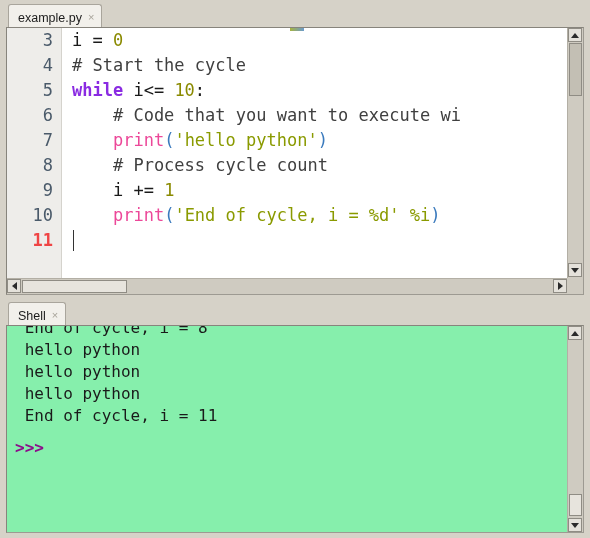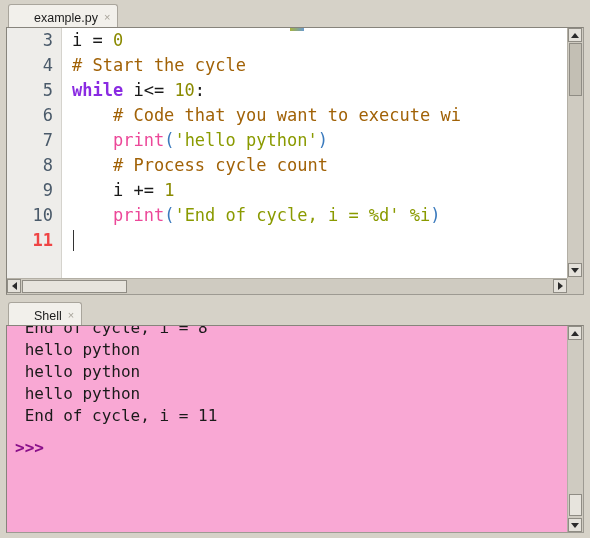--- a/index.html
+++ b/index.html
@@ -29,21 +29,21 @@
   .tab {
     position: absolute;
     left: 8px;
     top: 4px;
     height: 24px;
     box-sizing: border-box;
     background: #f2f0eb;
     border: 1px solid #a9a59c;
     border-bottom: none;
     border-radius: 3px 3px 0 0;
-    padding: 2px 7px 0 25px;
+    padding: 2px 7px 0 9px;
     display: flex;
     align-items: center;
     gap: 6px;
     font-size: 12.5px;
     color: #1c1c1c;
     white-space: nowrap;
   }
   .tab-close {
     font-size: 11px;
     color: #a8a49a;
@@ -106,21 +106,21 @@
   }
   .lnum.cur { font-weight: bold; color: #ef4444; }
   .ctext {
     position: absolute;
     left: 65px;
     white-space: pre;
     color: #1a1a1a;
   }
   .kw   { color: #8a2be2; font-weight: bold; }
   .num  { color: #8a8a00; }
-  .com  { color: #a16207; }
+  .com  { color: #404040; }
   .fn   { color: #ec4899; }
   .str  { color: #8a9a00; }
   .punct{ color: #3a7abd; }
   .pl   { color: #1a1a1a; }
   .caret {
     position: absolute;
     left: 66px;
     top: 2px;
     width: 1px;
     height: 21px;
@@ -141,21 +141,21 @@
     left: 6px;
     top: 325px;
     width: 578px;
     height: 208px;
   }
   .shell-inner {
     position: absolute;
     left: 0; top: 0;
     right: 16px; bottom: 0;
     overflow: hidden;
-    background: #f9a8d4;
+    background: #86efac;
     padding-left: 8px;
   }
   .shell-lines {
     position: relative;
     font-family: "DejaVu Sans Mono", monospace;
     font-size: 16px;
     line-height: 22px;
     color: #1a1a1a;
     margin-top: -9px;
     white-space: pre;

